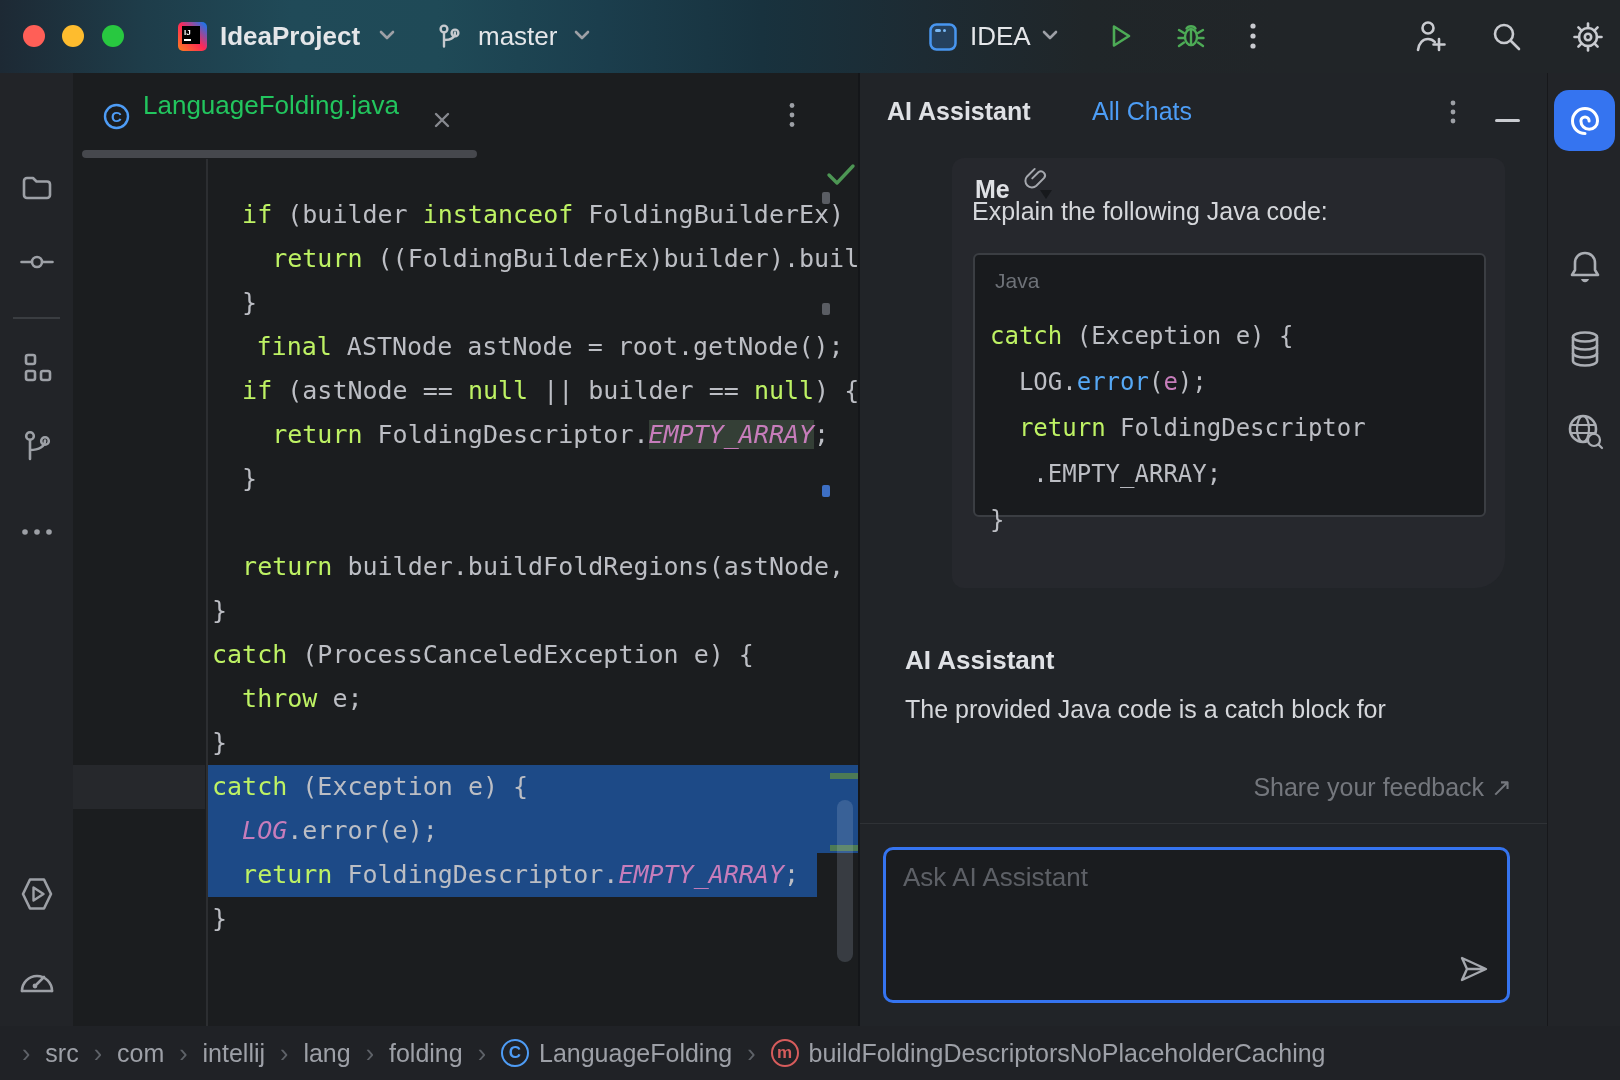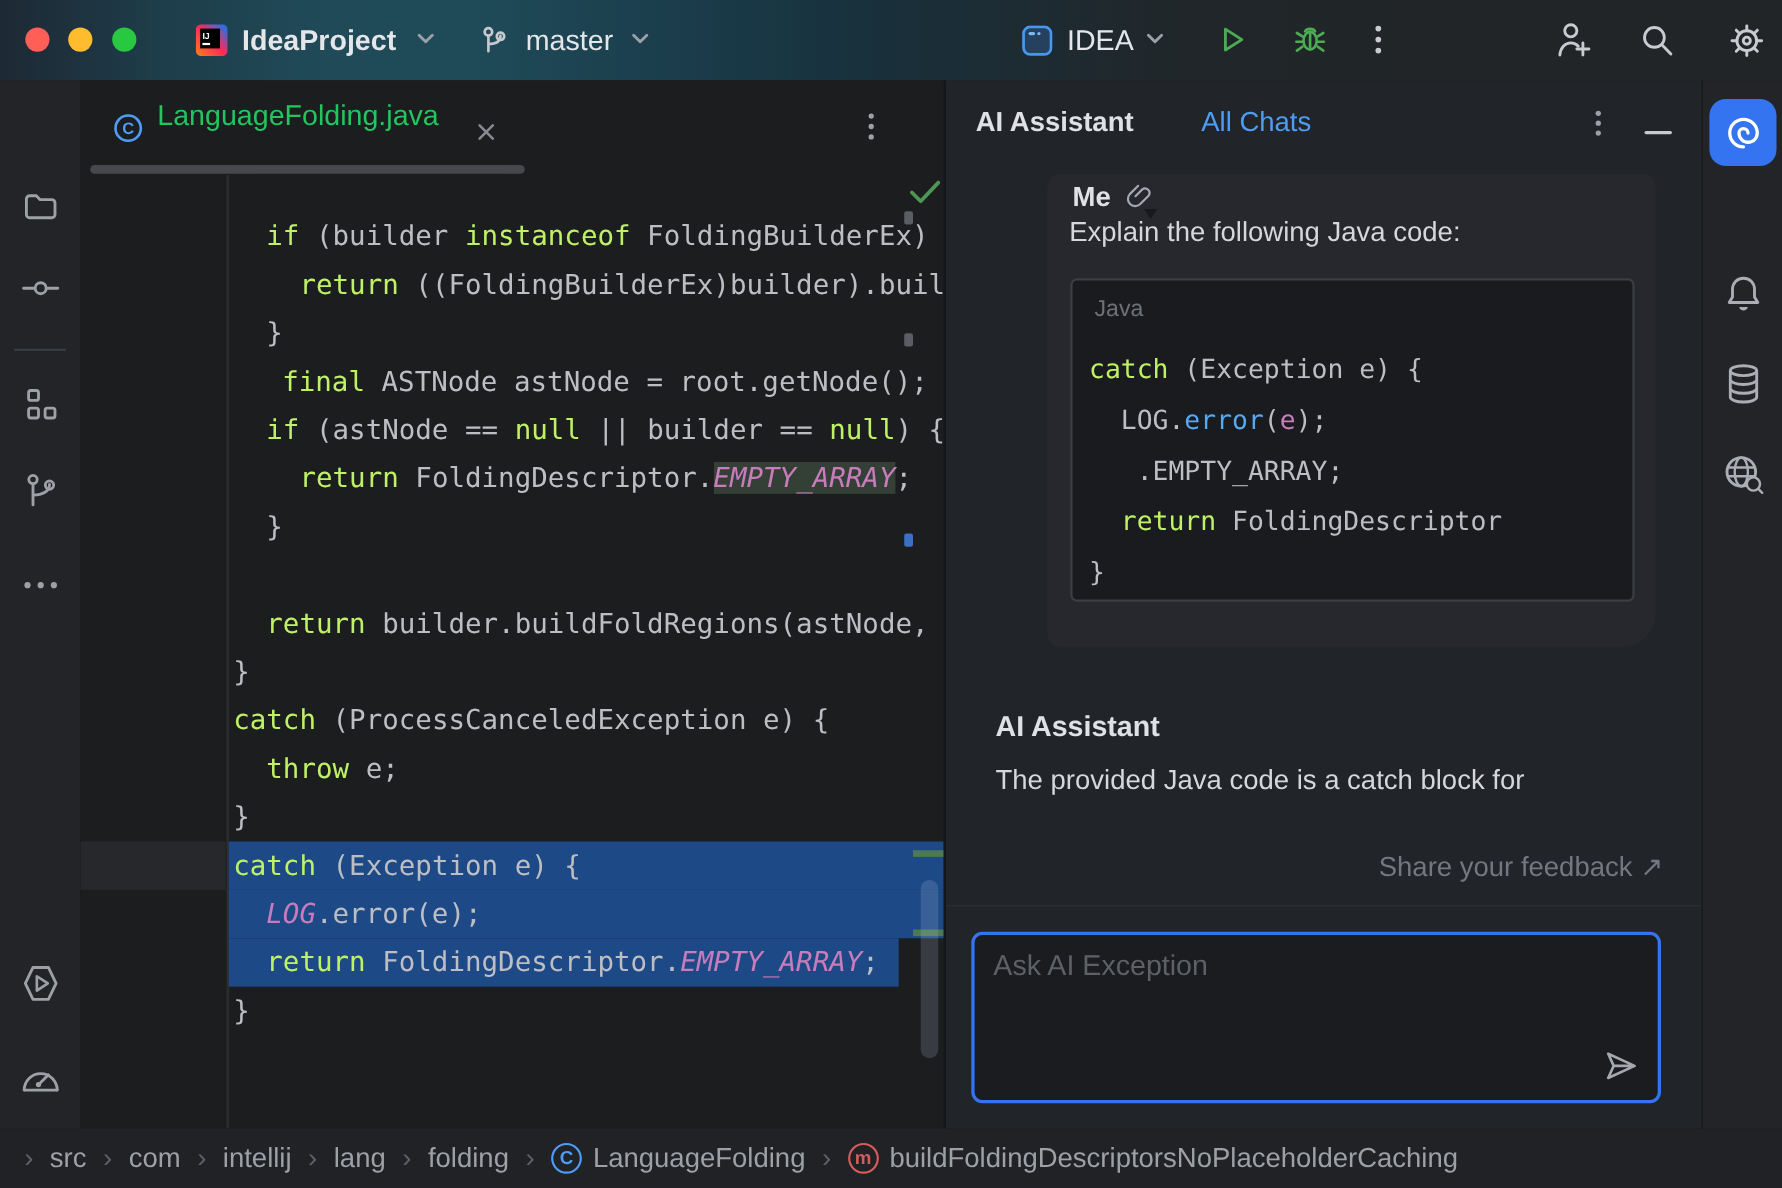--- a/index.html
+++ b/index.html
@@ -39,21 +39,21 @@
   .stripe { position:absolute; left:749px; width:8px; height:12px; border-radius:2px; }
   .green-dash { position:absolute; left:757px; width:28px; height:6px; background:#4d7a55; }
   #scroll-thumb { position:absolute; left:764px; top:641px; width:16px; height:162px; border-radius:8px; background:rgba(190,205,225,0.18); }
 
   
   #ai-panel { position:absolute; left:858px; top:73px; width:689px; height:953px; background:#212428; border-left:2px solid #141619; }
   #panel-header { position:absolute; left:0; top:0; width:689px; height:77px; }
   .hdr-item { position:absolute; top:0; height:77px; display:flex; align-items:center; }
   #new-chat-btn { position:absolute; left:370px; top:21px; width:175px; height:41px; border:2px solid #54575e; border-radius:8px; color:#dfe1e5; font-size:25px; display:flex; align-items:center; justify-content:center; }
   #me-bubble { position:absolute; left:92px; top:85px; width:553px; height:430px; background:#26282d; border-radius:12px 12px 30px 12px; }
-  #chat-code-block { position:absolute; left:21px; top:95px; width:513px; height:294px; background:#191b1e; border:2px solid #3b3e43; border-radius:6px; }
+  #chat-code-block { position:absolute; left:21px; top:95px; width:513px; height:264px; background:#191b1e; border:2px solid #3b3e43; border-radius:6px; }
   #chat-code { position:absolute; left:15px; top:58px; }
   #chat-code .ccl { height:46px; line-height:46px; font-family:"DejaVu Sans Mono",monospace; font-size:24px; white-space:pre; }
   #reply { position:absolute; left:45px; top:572px; width:600px; }
   #reply-title { font-size:26px; font-weight:bold; color:#dfe1e5; margin-bottom:13px; }
   #reply-body { font-size:25px; color:#d5d7db; line-height:40px; }
   .inline-code { font-family:"DejaVu Sans Mono",monospace; font-size:24px; }
   #feedback { position:absolute; right:35px; top:700px; font-size:25px; color:#74777d; }
   #panel-divider { position:absolute; left:0; top:750px; width:689px; height:1px; background:#2f3236; }
   #ask-input { position:absolute; left:23px; top:774px; width:627px; height:156px; background:#1a1c1f; border:3px solid #3574f0; border-radius:10px; }
   #ask-placeholder { position:absolute; left:17px; top:12px; font-size:26px; color:#5d6066; }
@@ -315,54 +315,54 @@
       <svg width="14" height="28" viewBox="0 0 14 28">
           <circle cx="7" cy="4" r="2.4" fill="#9da0a6"></circle>
           <circle cx="7" cy="13" r="2.4" fill="#9da0a6"></circle>
           <circle cx="7" cy="22" r="2.4" fill="#9da0a6"></circle>
         </svg>
     </div>
     <div class="abs" style="left:635px;top:46px;width:25px;height:3px;background:#c9cbd0;border-radius:2px"></div>
   </div>
 
   <div id="me-bubble">
-    <div class="abs" style="left:23px;top:1px;font-size:25px;font-weight:bold;color:#dfe1e5;line-height:40px">Me</div>
+    <div class="abs" style="left:23px;top:11px;font-size:25px;font-weight:bold;color:#dfe1e5;line-height:40px">Me</div>
     <div class="abs" style="left:70px;top:6px">
       <svg width="30" height="32" viewBox="0 0 30 32">
         <path d="M9.5 14.5l7.5-7.5a5 5 0 0 1 7 7l-9.5 9.5a8 8 0 0 1-11.3-11.3L12.5 3" fill="none" stroke="#a5a8ae" stroke-width="2.4" stroke-linecap="round" transform="scale(0.82) translate(3,3)"></path>
       </svg>
       <svg width="12" height="9" viewBox="0 0 12 9" style="margin-left:18px;margin-top:-6px">
           <path d="M0 0h12L6 9z" fill="#17191c"></path>
         </svg>
     </div>
     <div class="abs" style="left:20px;top:33px;font-size:25px;color:#d5d7db;line-height:40px">Explain the following Java code:</div>
     <div id="chat-code-block">
       <div class="abs" style="left:20px;top:14px;font-size:21px;color:#6e7278">Java</div>
       <div id="chat-code">
           <div class="ccl"><span class="tk-kw">catch</span><span class="tk-id"> (Exception e) {</span></div>
           <div class="ccl"><span class="tk-id">  LOG.</span><span class="tk-mth">error</span><span class="tk-id">(</span><span class="tk-param">e</span><span class="tk-id">);</span></div>
+          <div class="ccl"><span class="tk-id">  </span><span class="tk-kw">return</span><span class="tk-id"> FoldingDescriptor</span></div>
           <div class="ccl"><span class="tk-id">   .EMPTY_ARRAY;</span></div>
-          <div class="ccl"><span class="tk-id">  </span><span class="tk-kw">return</span><span class="tk-id"> FoldingDescriptor</span></div>
           <div class="ccl"><span class="tk-id">}</span></div>
         </div>
     </div>
   </div>
 
   <div id="reply">
     <div id="reply-title">AI Assistant</div>
     <div id="reply-body">
       <div>The provided Java code is a catch block for</div>
     </div>
   </div>
 
   <div id="feedback"><span>Share your feedback</span> <span>↗</span></div>
   <div id="panel-divider"></div>
 
   <div id="ask-input">
-    <div id="ask-placeholder">Ask AI Exception</div>
+    <div id="ask-placeholder">Ask AI Assistant</div>
     <div id="send-btn">
       <svg width="34" height="36" viewBox="0 0 34 36">
         <path d="M6 7l24 11L6 29l5-11z M11 18h19" fill="none" stroke="#a5a8ae" stroke-width="2.4" stroke-linejoin="round"></path>
       </svg>
     </div>
   </div>
 </div>
 
 <div id="right-rail">
   <div id="ai-rail-btn">

